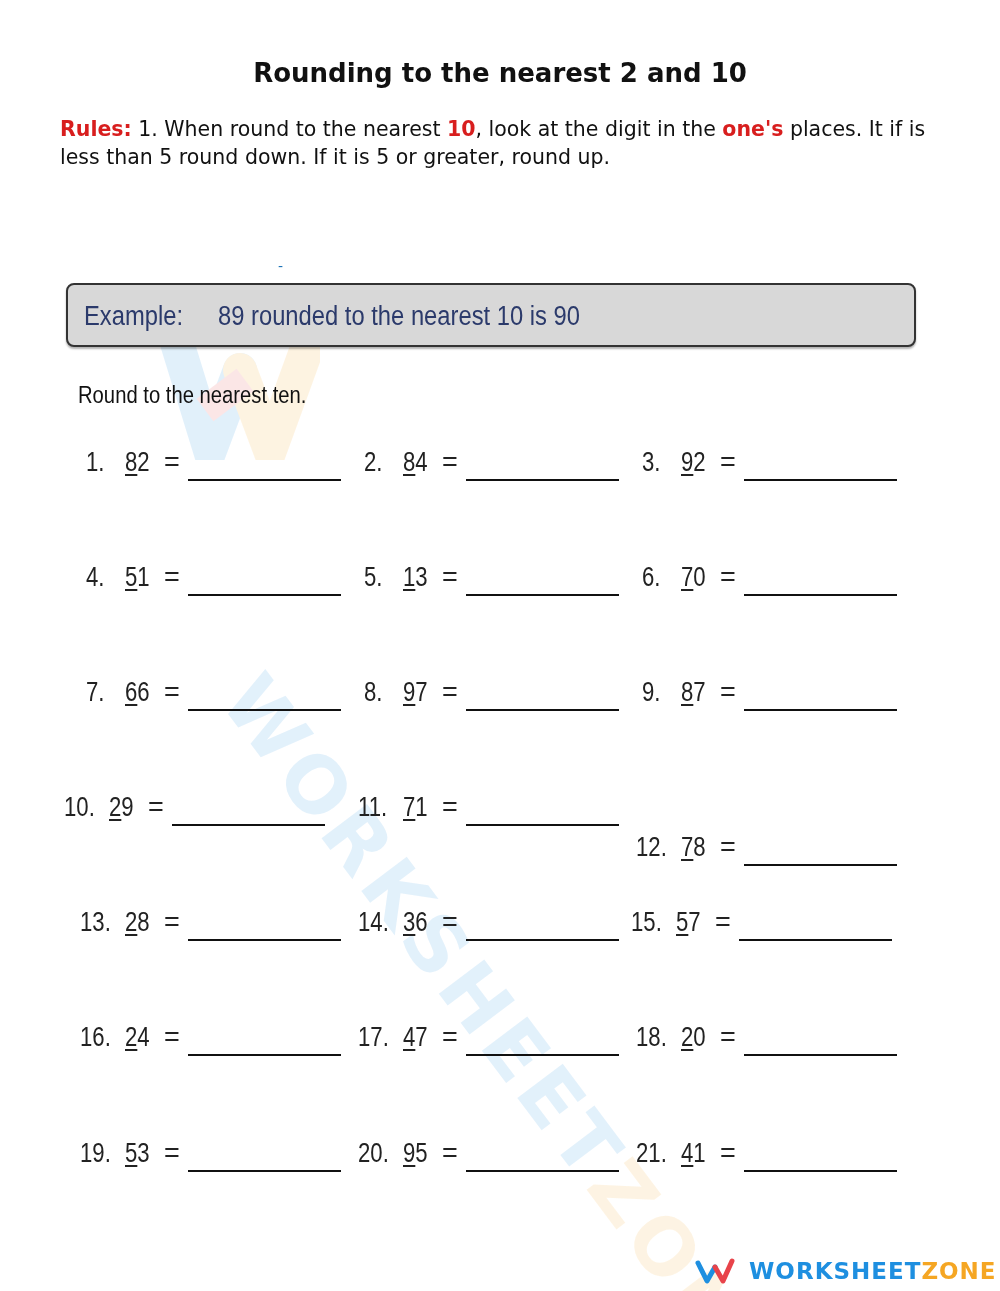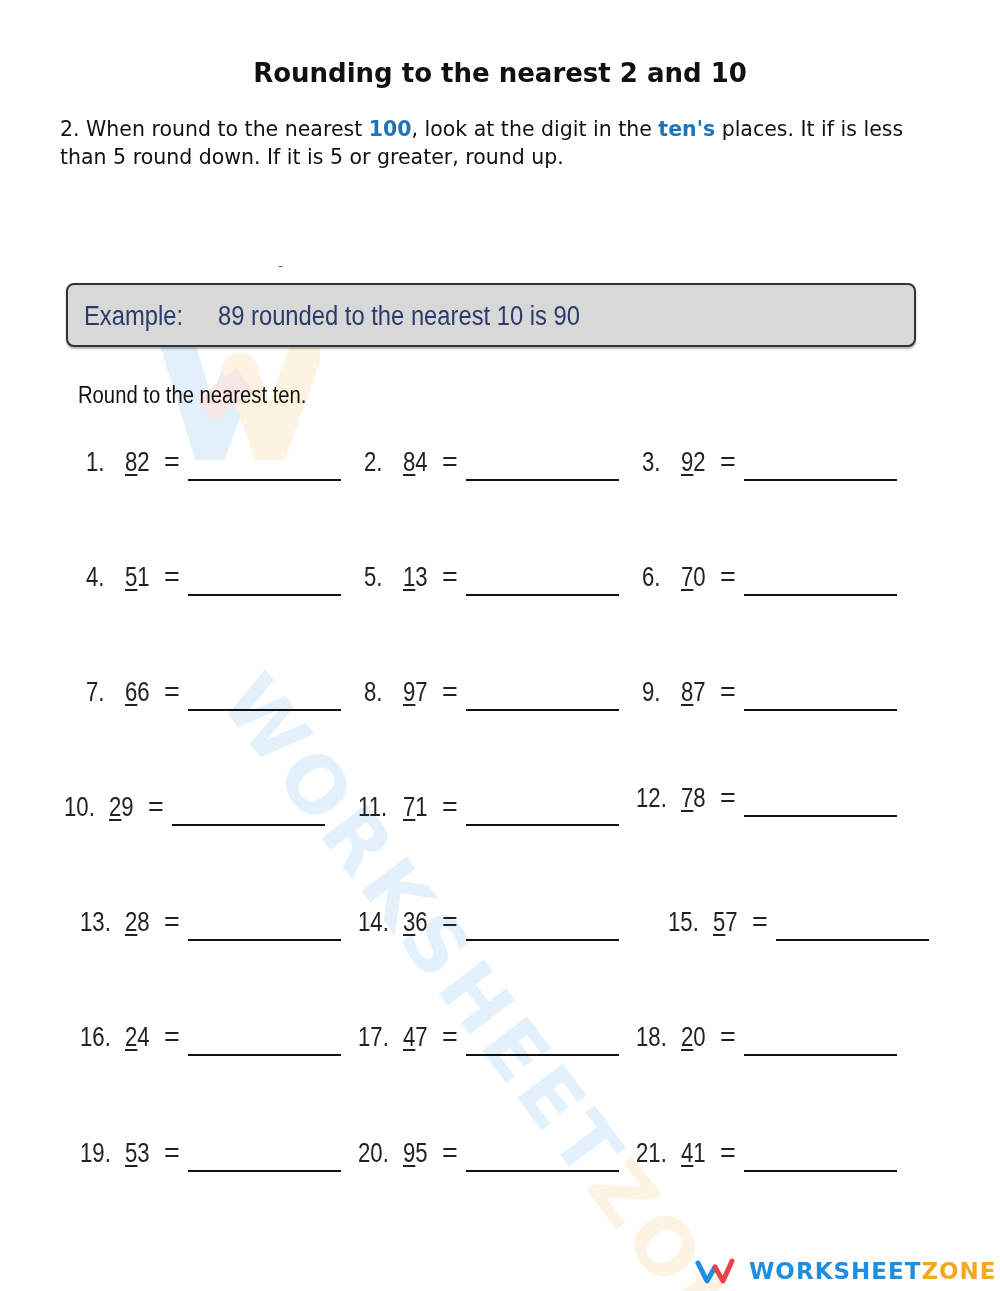--- a/index.html
+++ b/index.html
@@ -67,21 +67,21 @@
   <path d="M55 100 L95 70" stroke="#e8434a" stroke-width="28" fill="none"></path>
 </svg>
 <div class="watermark">
   <span class="wm-blue">WORKSHEET</span><span class="wm-orange">ZONE</span>
 </div>
 
 <div class="title">Rounding to the nearest 2 and 10</div>
 
 <div class="rules">
   <p>
-    <span>2. When round to the nearest </span><span class="blue">100</span><span>, look at the digit in the </span><span class="blue">ten's</span><span> places.  It if is less than 5 round down. If it is 5 or greater, round up.</span>
+    <span class="red">Rules:</span><span> 1. When round to the nearest </span><span class="red">10</span><span>, look at the digit in the </span><span class="red">one's</span><span> places.  It if is less than 5 round down. If it is 5 or greater, round up.</span>
   </p>
 </div>
 
 <div class="dash">-</div>
 
 <div class="example-box">
   <span style="left:16px;">Example:</span>
   <span style="left:150px;">89 rounded to the nearest 10 is 90</span>
 </div>
 
@@ -147,39 +147,39 @@
       <span class="val" style="left:45px"><u>2</u><span>9</span></span>
       <span class="eq" style="left:84px">=</span>
       <div class="blank" style="left:108px"></div>
     </div>
     <div class="prob" style="left: 358px; top: 792px; width: 270px;">
       <span class="num" style="left:0px">11.</span>
       <span class="val" style="left:45px"><u>7</u><span>1</span></span>
       <span class="eq" style="left:84px">=</span>
       <div class="blank" style="left:108px"></div>
     </div>
-    <div class="prob" style="left: 636px; top: 783px; width: 270px;">
+    <div class="prob" style="left: 636px; top: 832px; width: 270px;">
       <span class="num" style="left:0px">12.</span>
       <span class="val" style="left:45px"><u>7</u><span>8</span></span>
       <span class="eq" style="left:84px">=</span>
       <div class="blank" style="left:108px"></div>
     </div>
     <div class="prob" style="left: 80px; top: 907px; width: 270px;">
       <span class="num" style="left:0px">13.</span>
       <span class="val" style="left:45px"><u>2</u><span>8</span></span>
       <span class="eq" style="left:84px">=</span>
       <div class="blank" style="left:108px"></div>
     </div>
     <div class="prob" style="left: 358px; top: 907px; width: 270px;">
       <span class="num" style="left:0px">14.</span>
       <span class="val" style="left:45px"><u>3</u><span>6</span></span>
       <span class="eq" style="left:84px">=</span>
       <div class="blank" style="left:108px"></div>
     </div>
-    <div class="prob" style="left: 668px; top: 907px; width: 270px;">
+    <div class="prob" style="left: 631px; top: 907px; width: 270px;">
       <span class="num" style="left:0px">15.</span>
       <span class="val" style="left:45px"><u>5</u><span>7</span></span>
       <span class="eq" style="left:84px">=</span>
       <div class="blank" style="left:108px"></div>
     </div>
     <div class="prob" style="left: 80px; top: 1022px; width: 270px;">
       <span class="num" style="left:0px">16.</span>
       <span class="val" style="left:45px"><u>2</u><span>4</span></span>
       <span class="eq" style="left:84px">=</span>
       <div class="blank" style="left:108px"></div>

